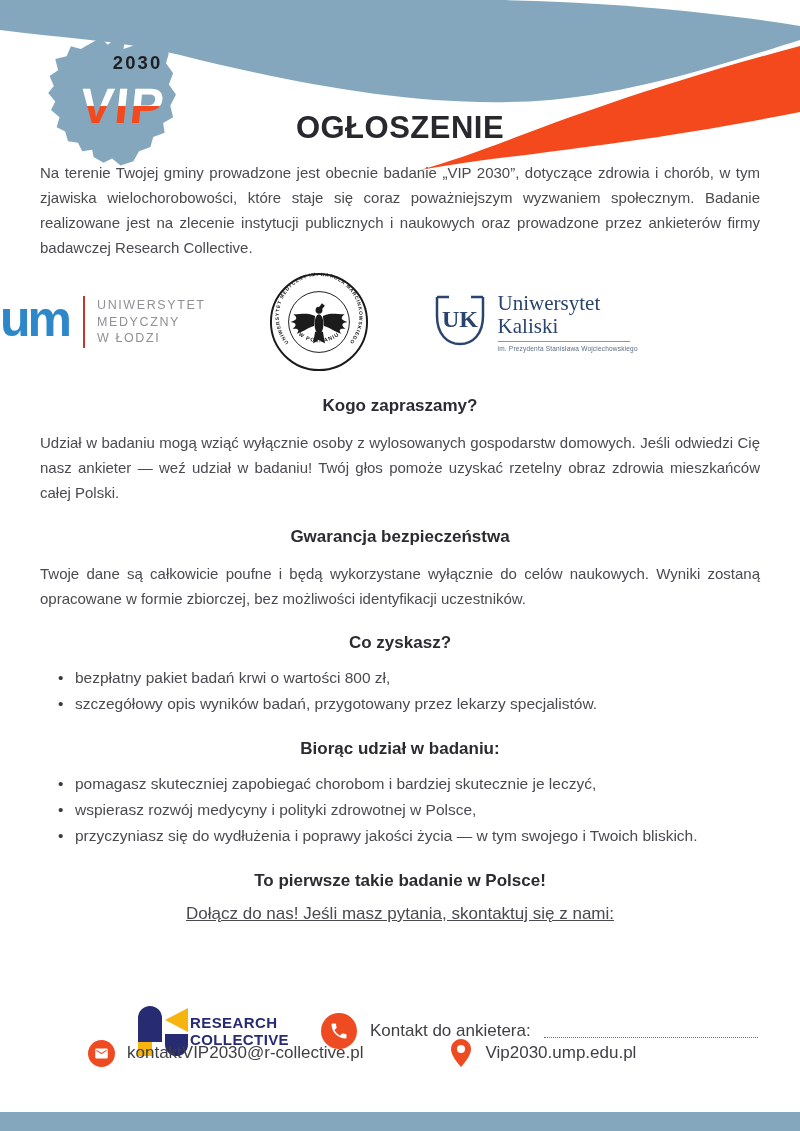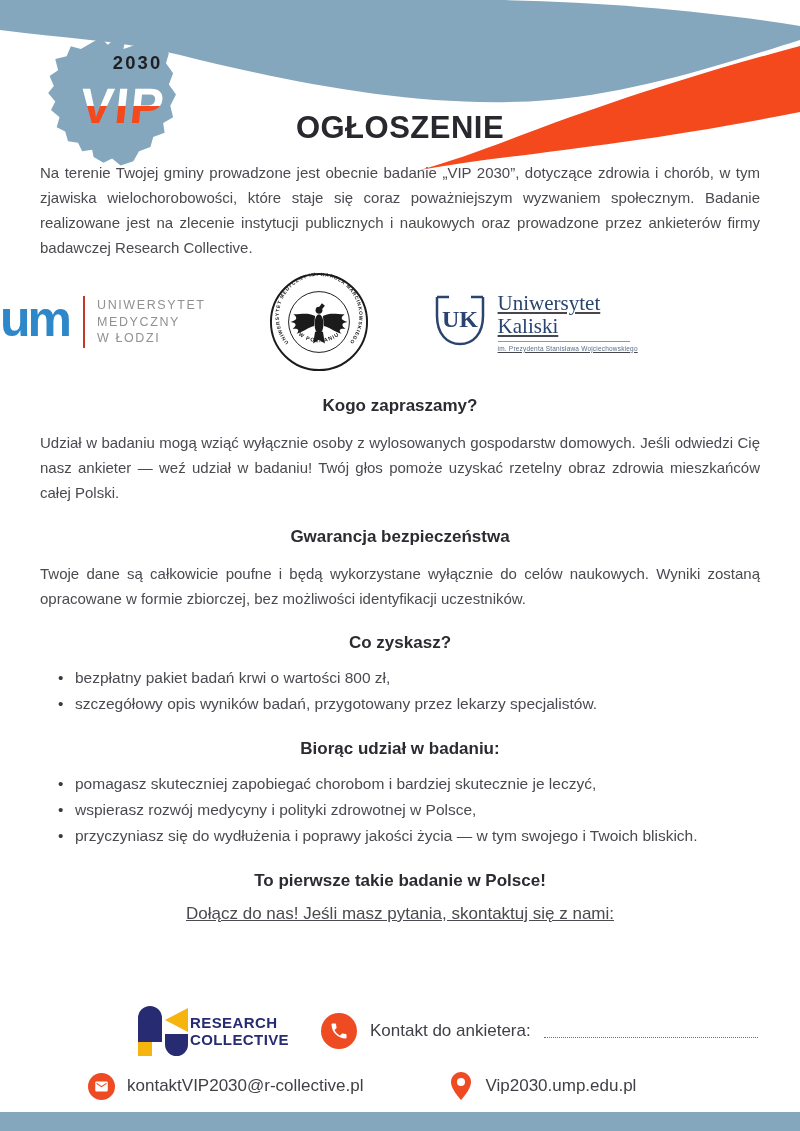--- a/index.html
+++ b/index.html
@@ -24,42 +24,42 @@
   .bullets li { position:relative; padding-left:17px; font-size:15.5px; line-height:26px; color:#4a4a50; }
   .bullets li::before { content:"•"; position:absolute; left:0; top:0; color:#3a3a40; }
   .cta { margin:13px 40px 0; text-align:center; font-size:17px; color:#4a4a50;text-decoration:underline; }
 
   
   .logos { display:flex; align-items:center; justify-content:flex-start; gap:62px; margin-top:10px; height:104px; }
   .um-logo { display:flex; align-items:center; }
   .um-mark { font-size:50px; font-weight:800; letter-spacing:-3px; color:#2d87c8; line-height:.85; padding-bottom:6px; }
   .um-divider { width:2px; height:52px; background:#c0392b; margin:0 12px 0 14px; }
   .um-lines { font-size:12.5px; letter-spacing:1.6px; color:#919195; line-height:1.32; }
-  .uk-logo { display:flex; align-items:center; gap:10px;text-decoration:underline; }
+  .uk-logo { display:flex; align-items:center; gap:10px; }
   .uk-text { color:#2a4470; }
   .uk-name { font-family:"Liberation Serif", serif; font-size:21px; line-height:1.05; }
   .uk-rule { width:132px; height:1px; background:#8a97ab; margin:4px 0 3px; }
   .uk-sub { font-size:6.5px; color:#5a6c85; letter-spacing:.2px; }
 
   
   .contact-row { position:absolute; top:1006px; left:138px; right:42px; display:flex; align-items:center; }
   .rc-logo { display:flex; align-items:center; gap:2px; }
   .rc-text { font-size:15px; font-weight:800; letter-spacing:.4px; line-height:1.15; color:#262b72; }
   .rc-glyph { position:relative; width:50px; height:50px; }
   .rc-a { position:absolute; left:0; top:0; width:24px; height:36px; background:#262b72; border-radius:12px 12px 0 0; }
   .rc-b { position:absolute; left:0; top:36px; width:14px; height:14px; background:#f6b40e; }
   .rc-c { position:absolute; left:27px; top:2px; width:0; height:0;
           border-right:23px solid #f6b40e; border-top:12px solid transparent; border-bottom:12px solid transparent; }
   .rc-d { position:absolute; left:27px; top:28px; width:23px; height:22px; background:#262b72; border-radius:0 0 20px 20px; }
   .phone-row { display:flex; align-items:center; flex:1; margin-left:32px; gap:13px;justify-content:center; }
   .phone-label { font-size:17px; color:#3f3f45; white-space:nowrap; }
   .dotted-line { flex:1; height:13px; border-bottom:1.5px dotted #707074; }
   .round-icon { display:flex; align-items:center; justify-content:center; border-radius:50%; background:#ee4b23; flex:none; }
 
-  .footer-row { position:absolute; top:1071px; left:88px; right:0; display:flex; align-items:center; gap:86px; }
+  .footer-row { position:absolute; top:1038px; left:88px; right:0; display:flex; align-items:center; gap:86px; }
   .footer-item { display:flex; align-items:center; gap:12px; font-size:17px; color:#3f3f45; }
 </style>
 </head>
 <body>
 
 <div class="page">
 
   <svg class="top-waves" viewBox="0 0 800 210" aria-hidden="true">
     <path fill="#84a7bd" d="M0,0 H500 C610,2 715,12 800,26 L800,40 C730,62 640,92 550,100 C430,110 300,85 180,55 C120,40 60,38 0,30 Z"></path>
     <path fill="#f4491c" d="M420,170 C500,148 580,105 800,46 L800,112 C660,140 560,150 470,162 C452,165 435,167 420,170 Z"></path>

